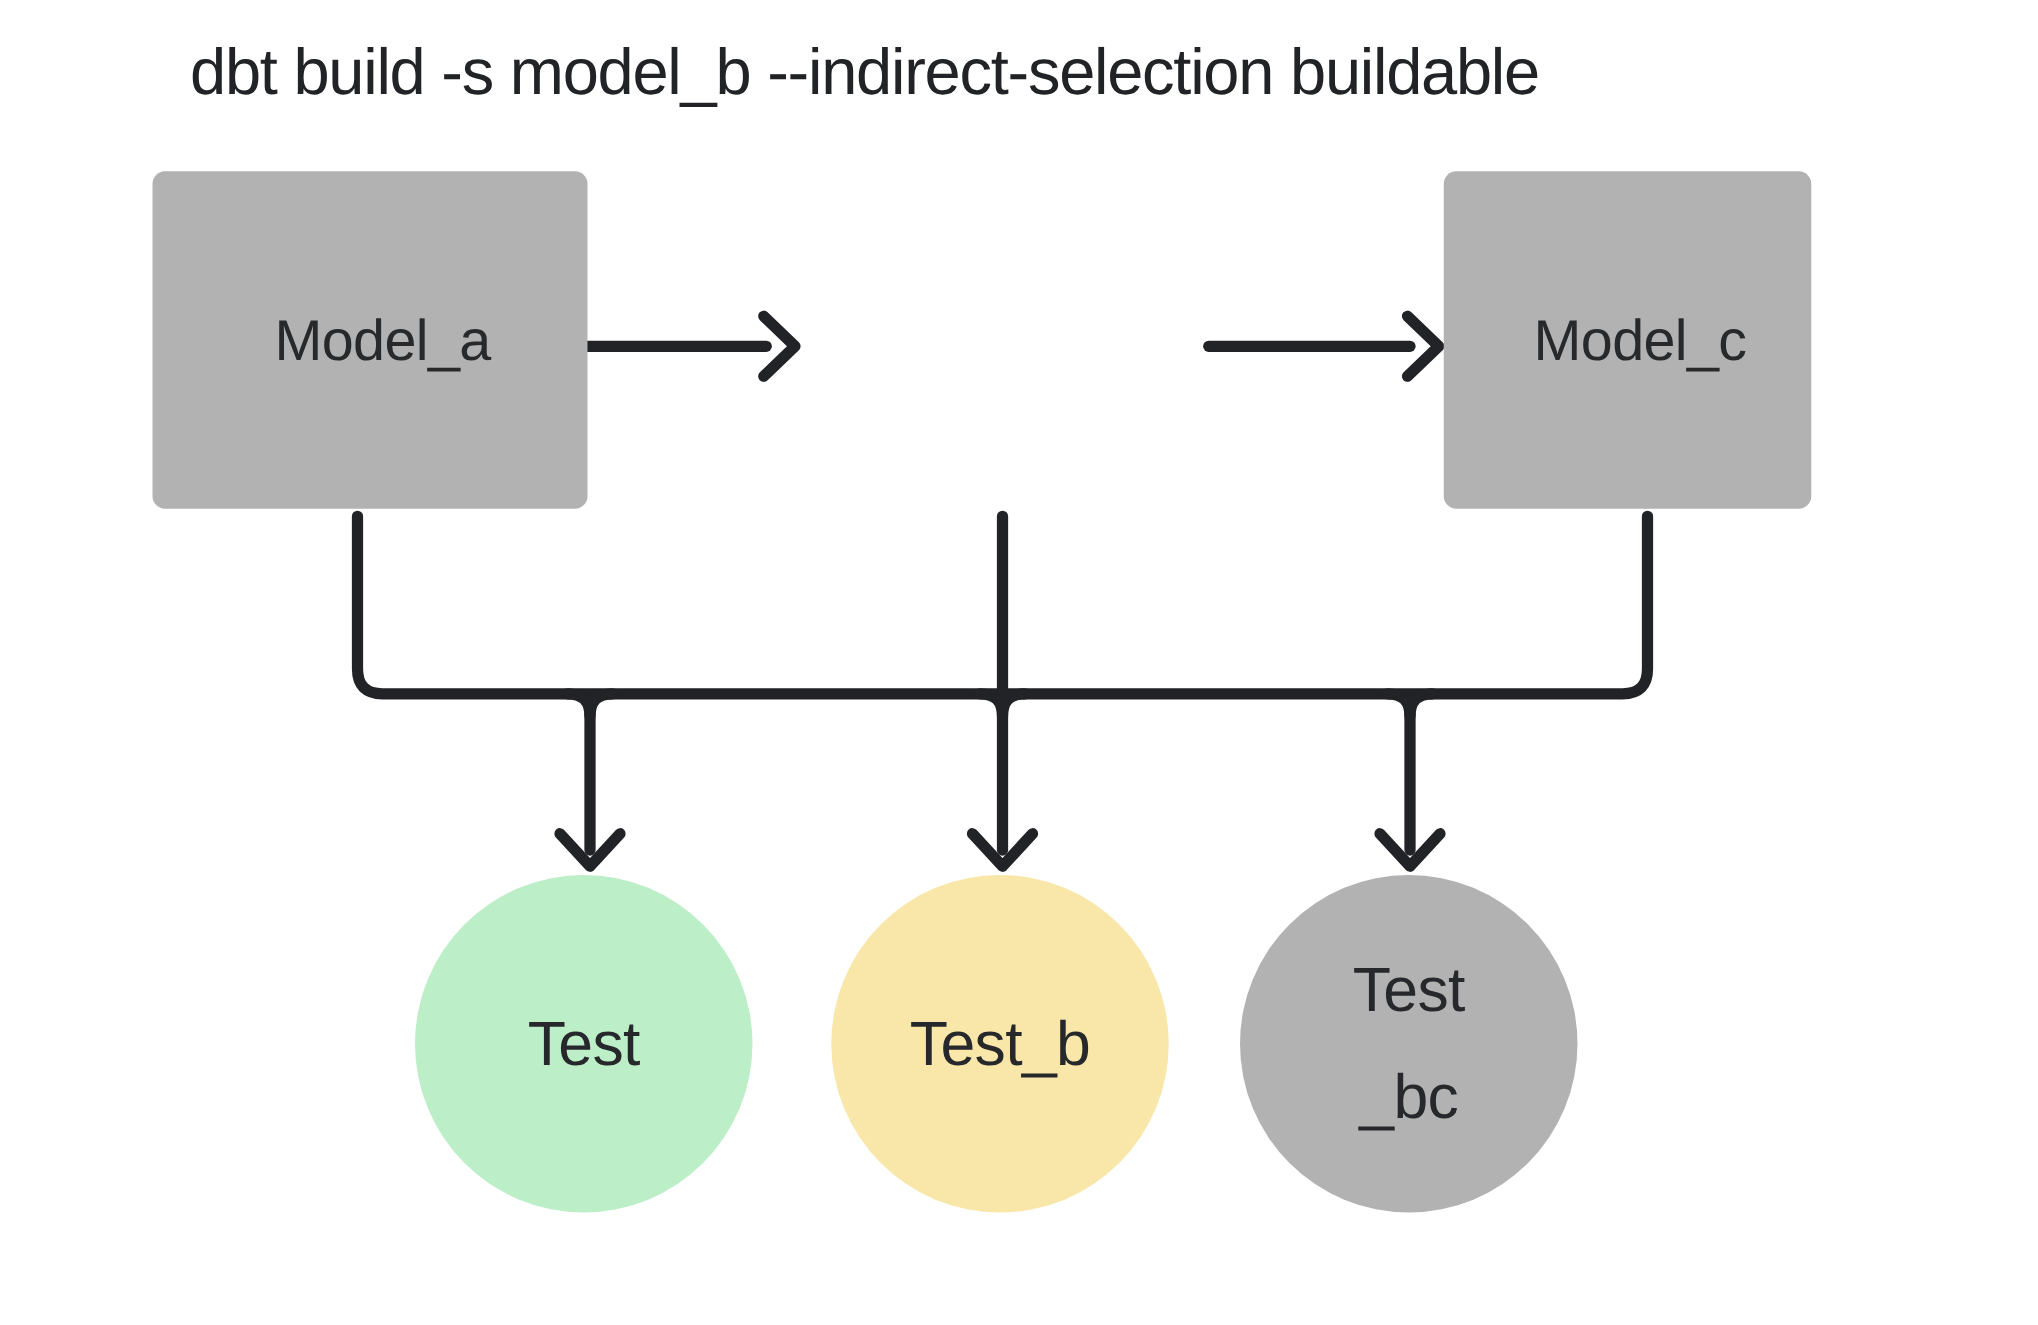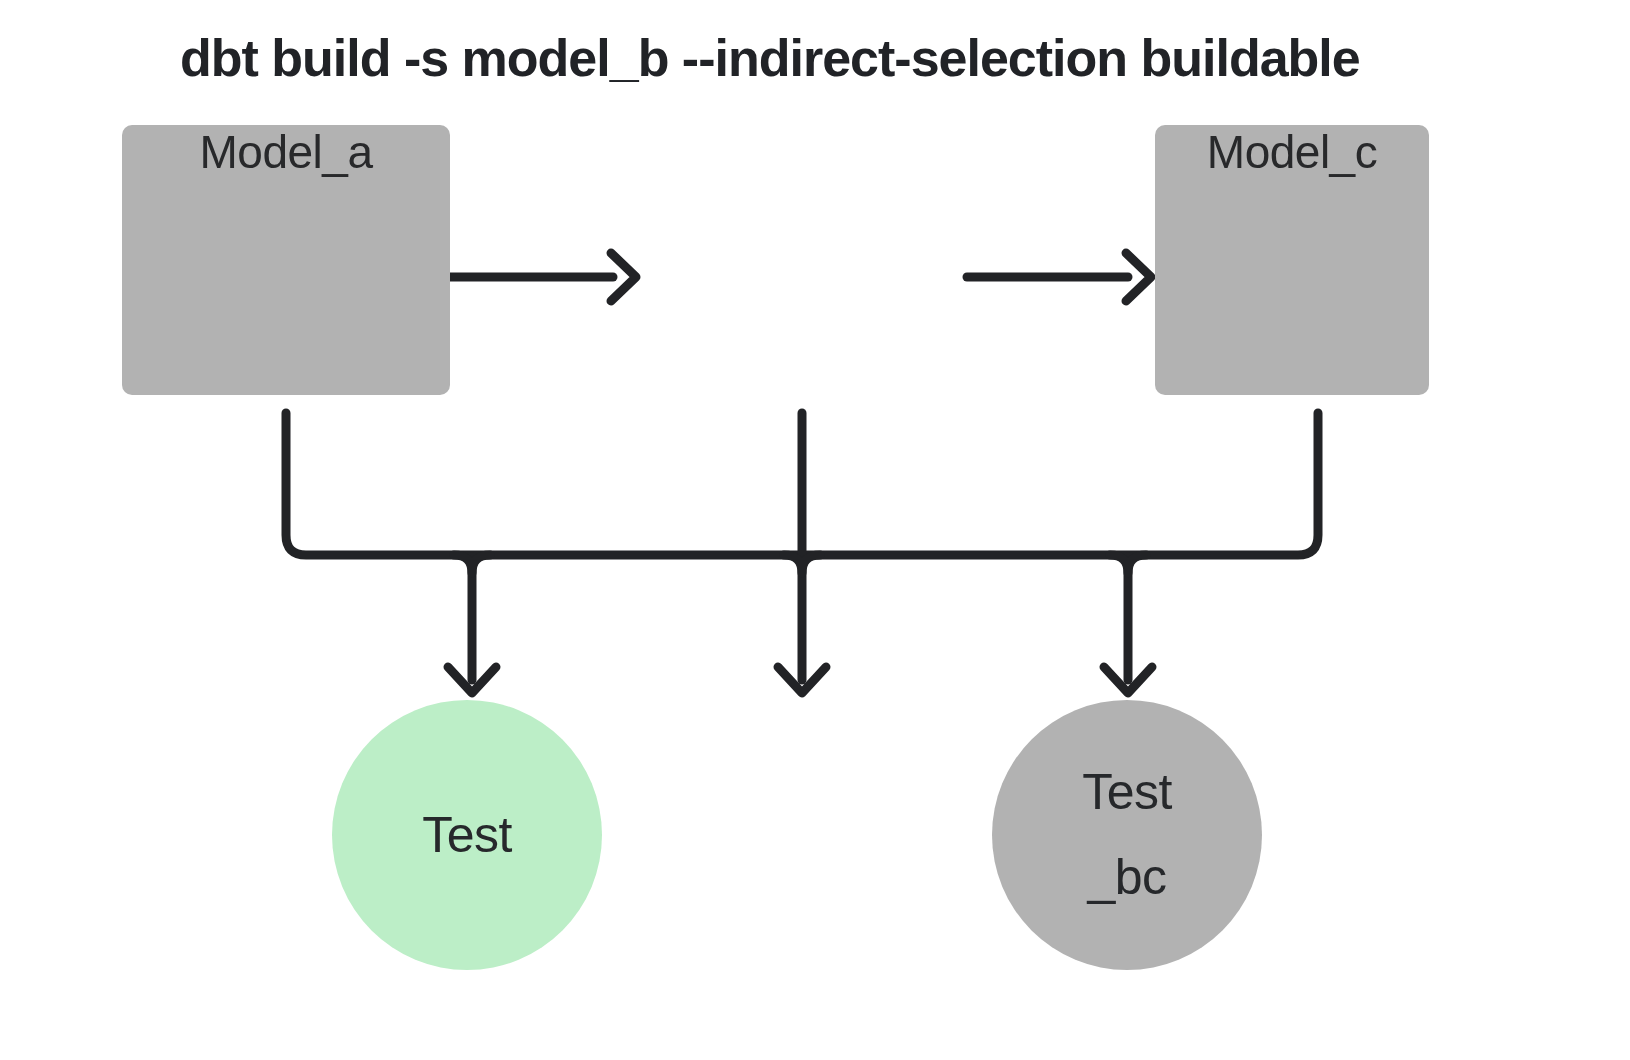--- a/index.html
+++ b/index.html
@@ -6,40 +6,41 @@
   .canvas {
     position: relative;
     width: 1630px;
     height: 1060px;
     background: #ffffff;
     overflow: hidden;
     font-family: "Liberation Sans", sans-serif;
   }
   .title {
     position: absolute;
-    left: 180px;
+    left: 152px;
     top: 28px;
     font-size: 52px;
-    font-weight: 700;
+    font-weight: 400;
     letter-spacing: -1px;
     color: #212327;
     white-space: nowrap;
   }
   .edges {
     position: absolute;
     left: 0; top: 0;
   }
   .model {
     position: absolute;
-    top: 125px;
+    top: 137px;
     height: 270px;
     border-radius: 10px;
     display: flex;
-    align-items: flex-start;
+    align-items: center;
     justify-content: center;
+    padding-left: 20px;
   }
   .model .label {
     font-size: 46px;
     font-weight: 500;
     letter-spacing: -0.5px;
   }
   #model-a { left: 122px; width: 328px; }
   #model-b { left: 638px; width: 329px; }
   #model-c { left: 1155px; width: 274px; }
   .test {
@@ -104,19 +105,23 @@
 
 
   <div class="model" id="model-c" style="background-color: rgb(178, 178, 178);">
     <span class="label" style="color: rgb(40, 41, 43);">Model_c</span>
   </div>
 
   <div class="test" id="test-ab" style="background-color: rgb(188, 238, 199);">
     <span class="label-line">Test</span>
   </div>
 
+  <div class="test" id="test-b" style="background-color: rgb(249, 231, 169);">
+    <span class="label-line">Test_b</span>
+
+  </div>
 
   <div class="test" id="test-bc" style="background-color: rgb(178, 178, 178);">
     <span class="label-line">Test</span>
     <span class="label-line">_bc</span>
   </div>
 
 </div>
 
 </body></html>

